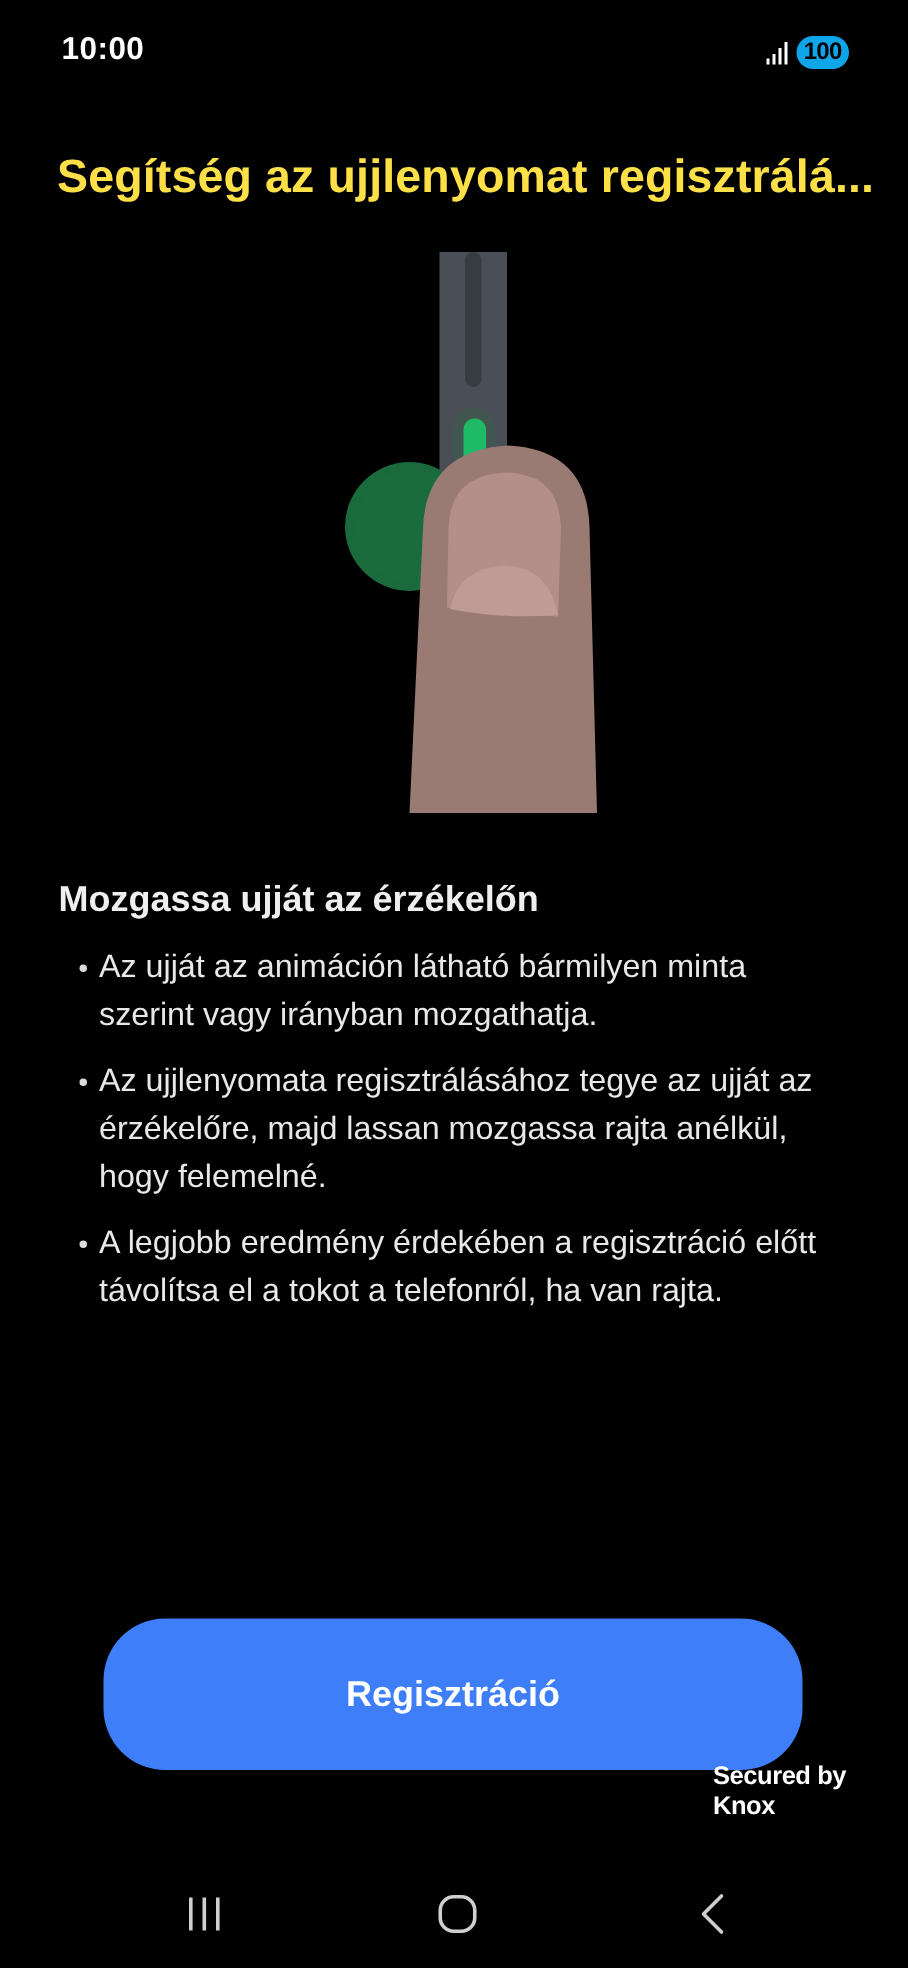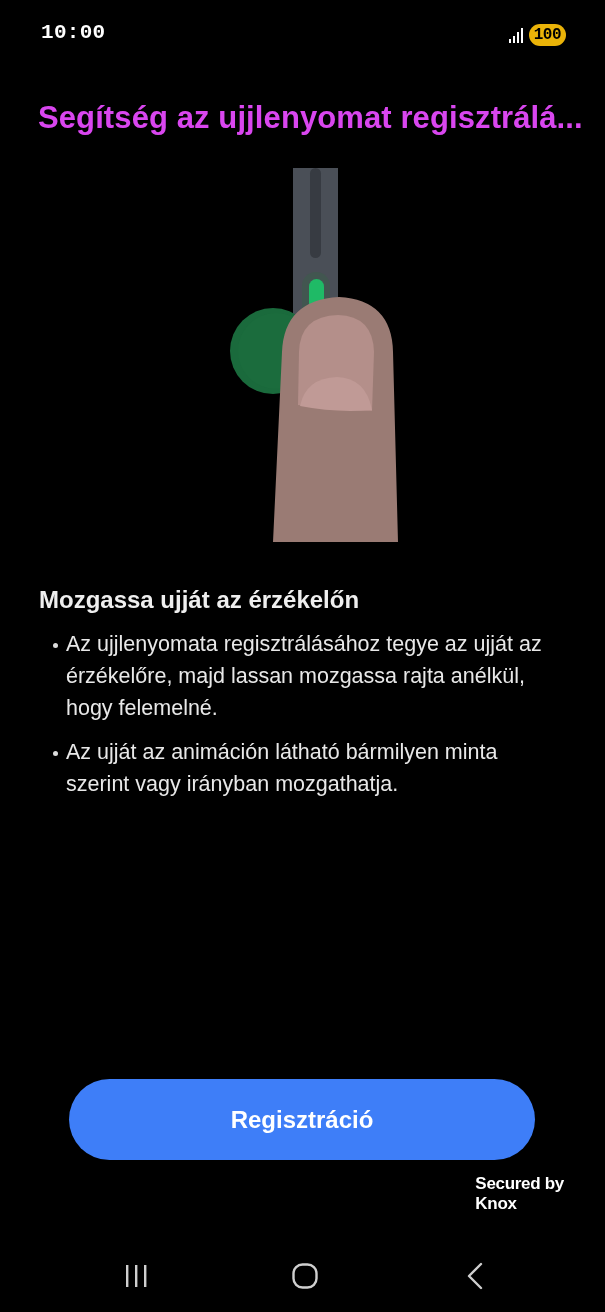--- a/index.html
+++ b/index.html
@@ -11,21 +11,21 @@
       width: 605px;
       height: 1312px;
       position: relative;
       overflow: hidden;
       color: #f2f2f2;
       font-family: "Liberation Sans", "DejaVu Sans", sans-serif;
     }
     .status-bar {
       position: absolute;
       left: 0; top: 0;
-      width: 605px; height: 70px; font-family: Liberation Mono, monospace;
+      width: 605px; height: 70px;
     }
     .status-time {
       position: absolute;
       left: 41px; top: 21px;
       font-size: 21px;
       font-weight: bold;
       color: #ffffff;
       letter-spacing: 0.3px;
     }
     .status-right {
@@ -40,36 +40,36 @@
       align-items: flex-end;
       gap: 2px;
       height: 16px;
     }
     .signal span {
       display: block;
       width: 2px;
       background: #ffffff;
     }
     .battery {
-      background: #eab308;
+      background: #0ea5e9;
       color: #000000;
       font-size: 16px;
       font-weight: bold;
       border-radius: 12px;
       padding: 1px 5px;
       line-height: 20px;
       letter-spacing: -0.5px;
     }
     .page-title {
       position: absolute;
       left: 38px; top: 100px;
       width: 560px;
       font-size: 31px;
       font-weight: bold;
-      color: #d946ef;
+      color: #fde047;
       white-space: nowrap;
       overflow: hidden;
       letter-spacing: 0.1px;
     }
     .illustration {
       position: absolute;
       left: 0; top: 160px;
       width: 605px; height: 390px;
     }
     .section-heading {
@@ -100,21 +100,21 @@
       content: "";
       position: absolute;
       left: 3px; top: 15px;
       width: 5px; height: 5px;
       border-radius: 50%;
       background: #dcdcdc;
     }
     .primary-button {
       position: absolute;
       left: 69px; top: 1079px;
-      width: 466px; height: 81px;
+      width: 466px; height: 101px;
       border-radius: 41px;
       background: #3e7ef8;
       border: none;
       color: #ffffff;
       font-size: 24px;
       font-weight: bold;
       font-family: "Liberation Sans", "DejaVu Sans", sans-serif;
       display: flex;
       align-items: center;
       justify-content: center;
@@ -181,22 +181,23 @@
 
     <path d="M 298 405 L 299 352 Q 300 316 338 315 Q 373 316 374 352 L 372 411 Q 335 409 298 405 Z" fill="#b48f8a"></path>
 
     <path d="M 300 406 Q 306 378 337 377 Q 366 378 372 410 Q 336 413 300 406 Z" fill="#c09a96"></path>
   </svg>
 </div>
 
 <div class="section-heading">Mozgassa ujját az érzékelőn</div>
 
 <ul class="bullet-list">
+  <li>Az ujját az animáción látható bármilyen minta szerint vagy irányban mozgathatja.</li>
   <li>Az ujjlenyomata regisztrálásához tegye az ujját az érzékelőre, majd lassan mozgassa rajta anélkül, hogy felemelné.</li>
-  <li>Az ujját az animáción látható bármilyen minta szerint vagy irányban mozgathatja.</li>
+  <li>A legjobb eredmény érdekében a regisztráció előtt távolítsa el a tokot a telefonról, ha van rajta.</li>
 </ul>
 
 <button class="primary-button">Regisztráció</button>
 
 <div class="knox">
   <div>Secured by</div>
   <div>Knox</div>
 </div>
 
 <div class="nav-bar">

